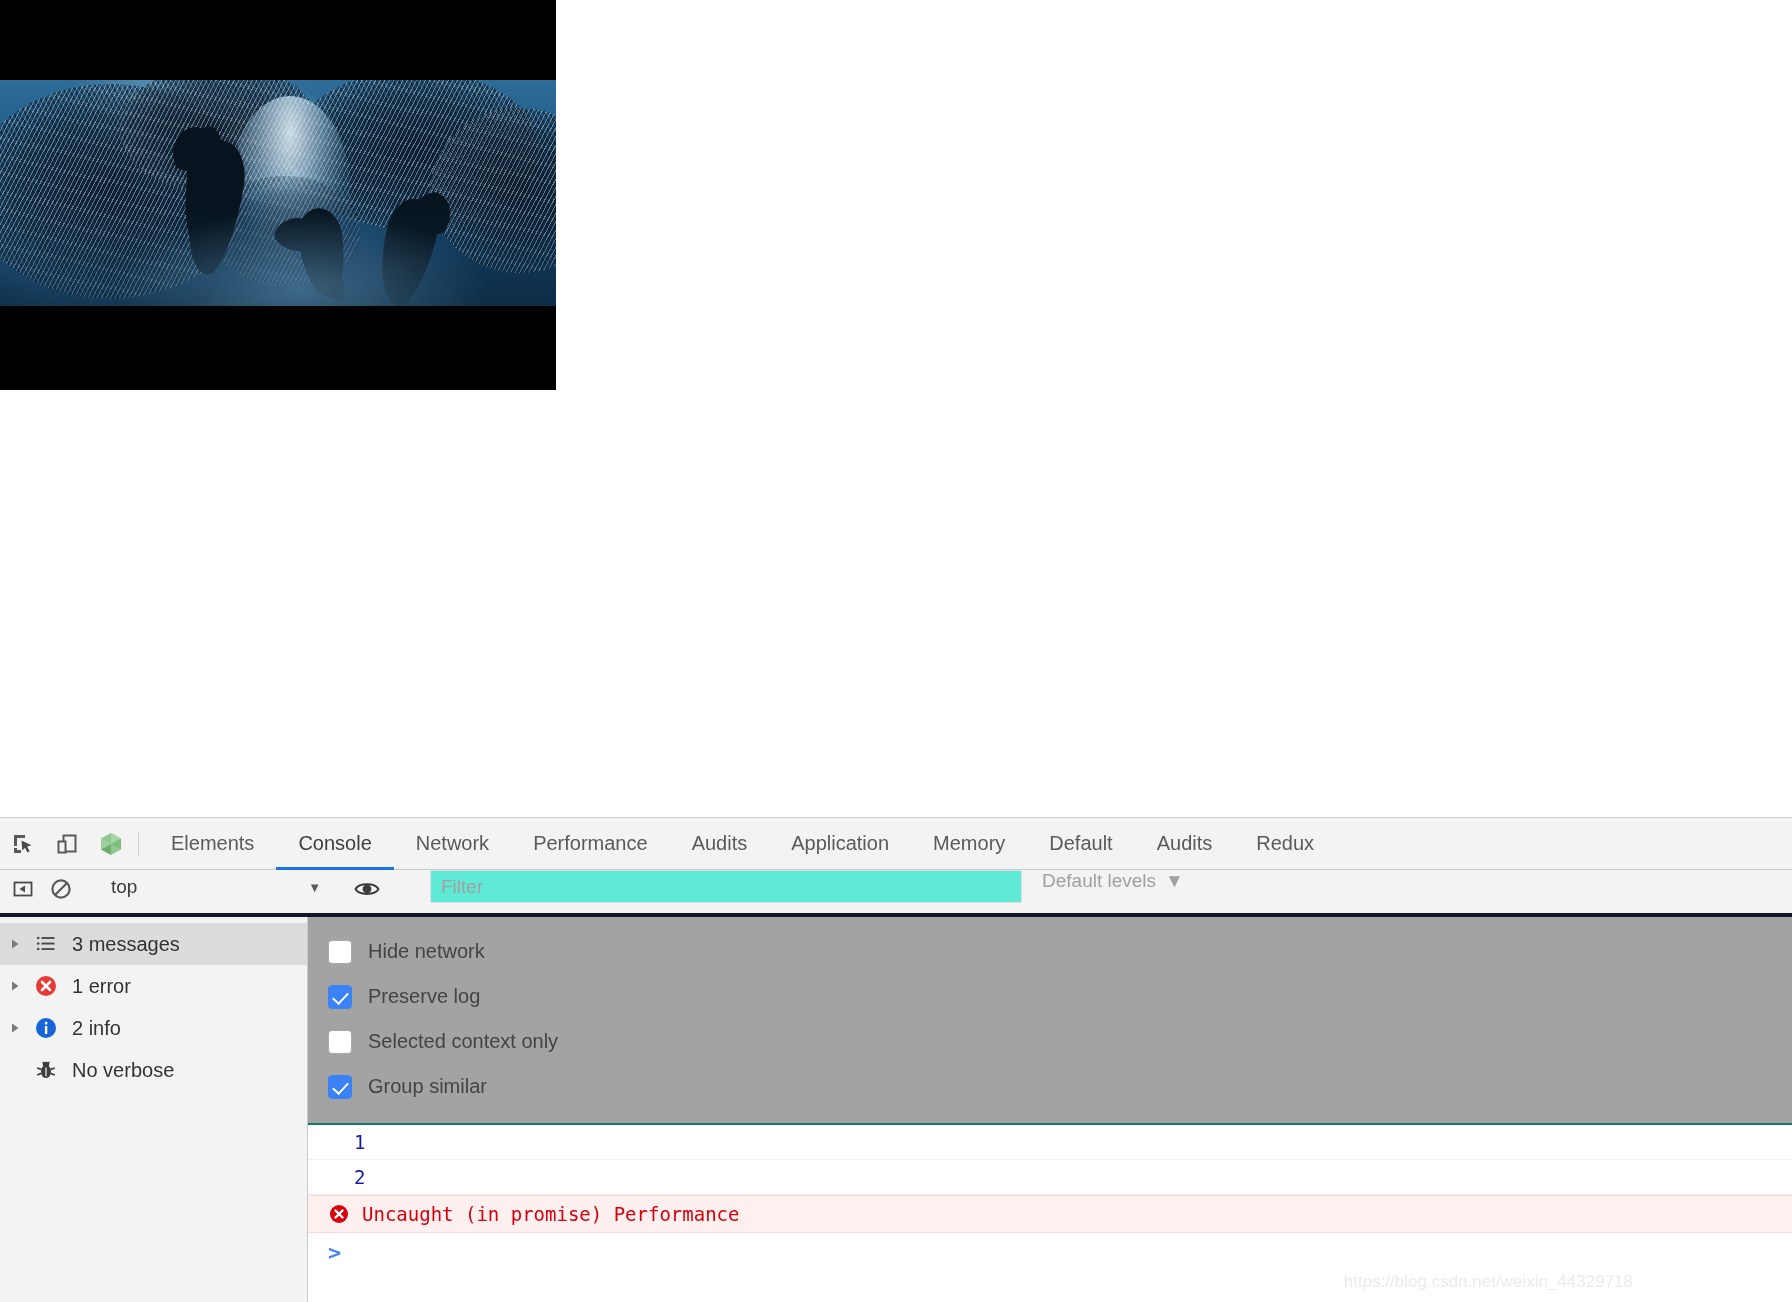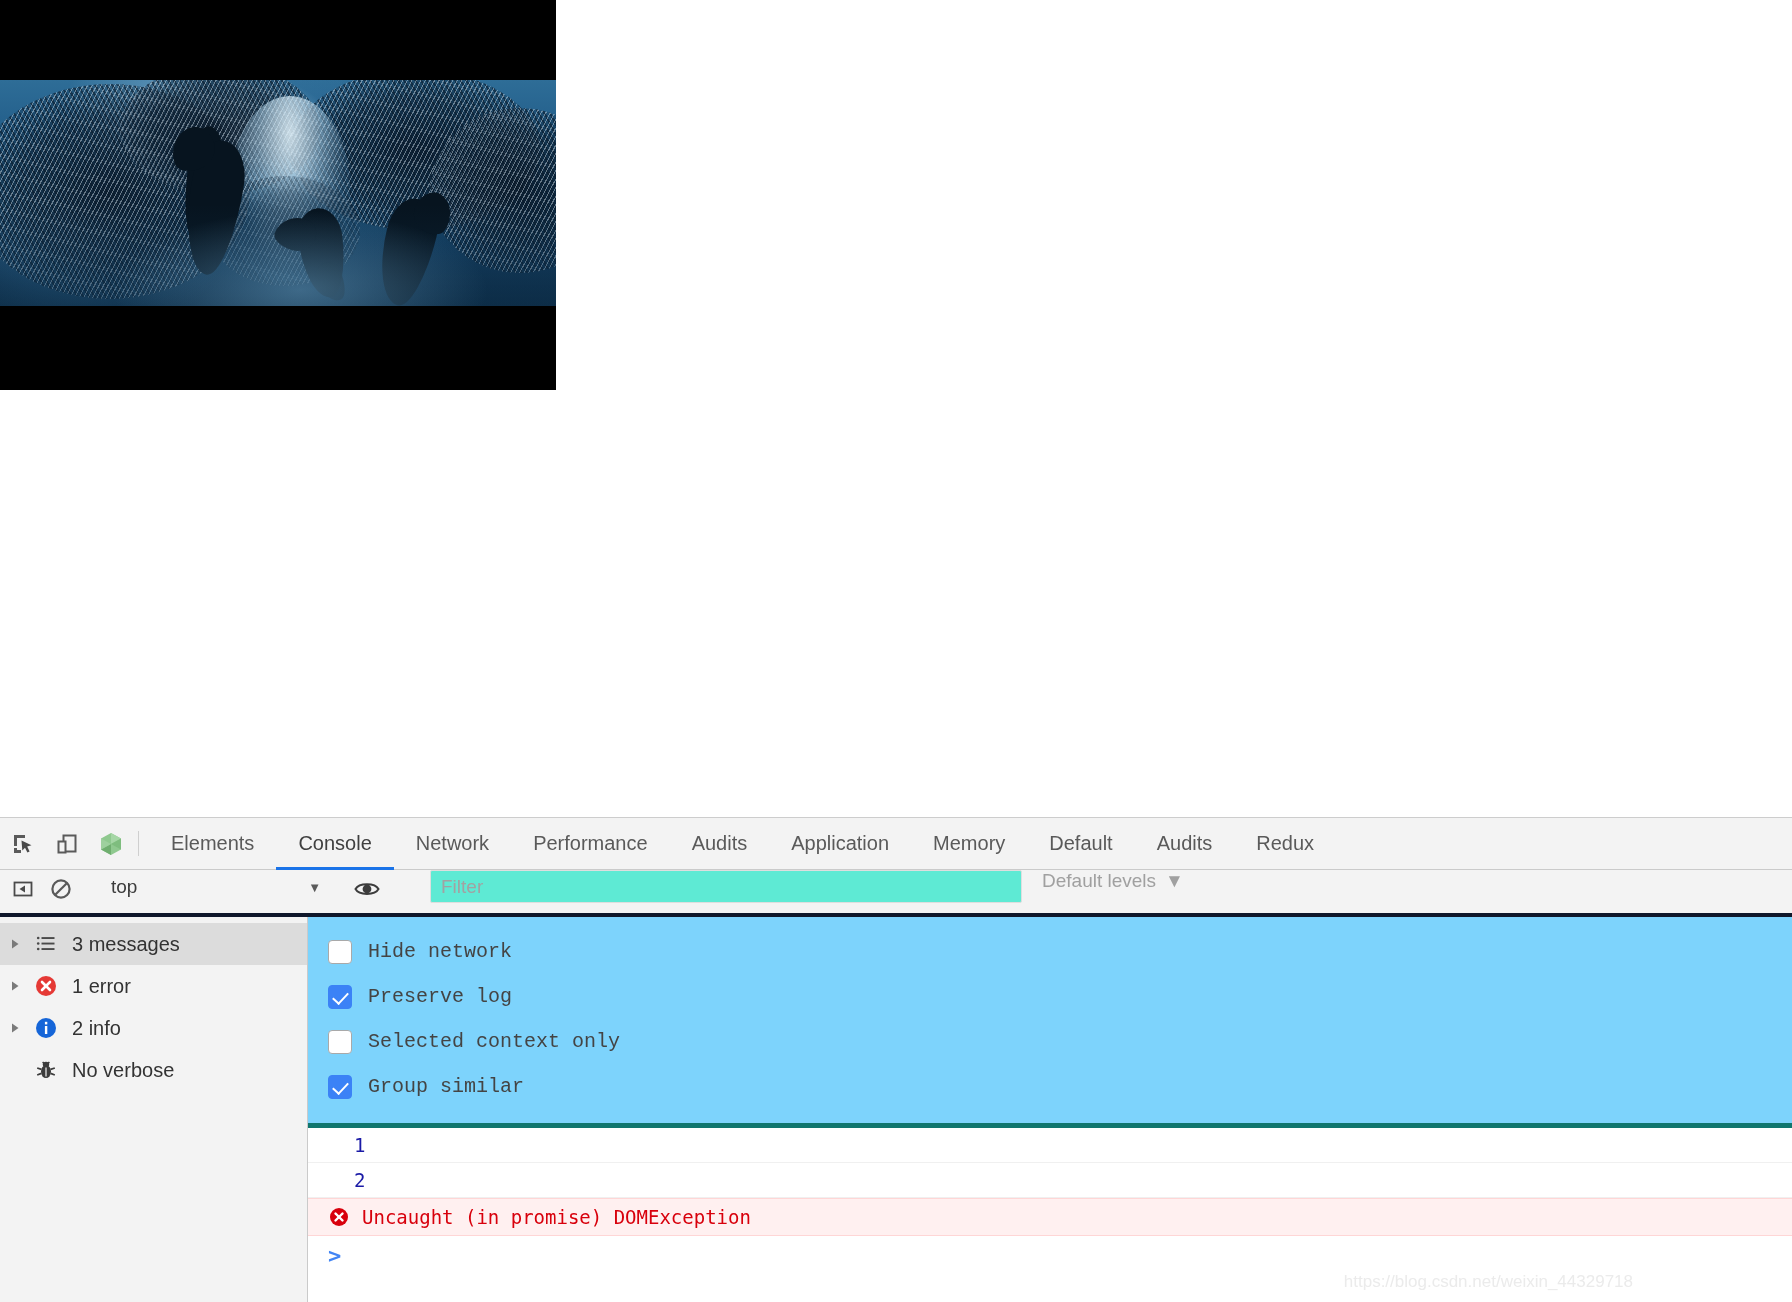--- a/index.html
+++ b/index.html
@@ -339,25 +339,24 @@
   .console-pane {
     flex: 1 1 auto;
     min-width: 0;
     display: flex;
     flex-direction: column;
     background: #ffffff;
     overflow: hidden;
   }
 
   .settings-panel {
-    background: #7dd3fc;
-    border-bottom: 5px solid #0f766e;
+    background: #a3a3a3;
+    border-bottom: 2px solid #0f766e;
     padding: 12px 0 14px 0;
     flex: 0 0 auto;
-    font-family: Liberation Mono, monospace;
   }
 
   .setting-row {
     display: flex;
     align-items: center;
     height: 45px;
     padding-left: 20px;
     cursor: pointer;
   }
 
@@ -673,21 +672,21 @@
           </div>
 
           <div class="msg msg-error">
             <span class="err-icon">
               <svg width="22" height="22" viewBox="0 0 22 22">
                 <circle cx="11" cy="11" r="9" fill="#d8000c"></circle>
                 <line x1="7.5" y1="7.5" x2="14.5" y2="14.5" stroke="#ffffff" stroke-width="2.4" stroke-linecap="round"></line>
                 <line x1="14.5" y1="7.5" x2="7.5" y2="14.5" stroke="#ffffff" stroke-width="2.4" stroke-linecap="round"></line>
               </svg>
             </span>
-            <span class="msg-text">Uncaught (in promise) DOMException</span>
+            <span class="msg-text">Uncaught (in promise) Performance</span>
           </div>
 
           <div class="prompt-row">
             <span class="prompt-chevron">&gt;</span>
           </div>
 
         </div>
 
       </div>
     </div>

